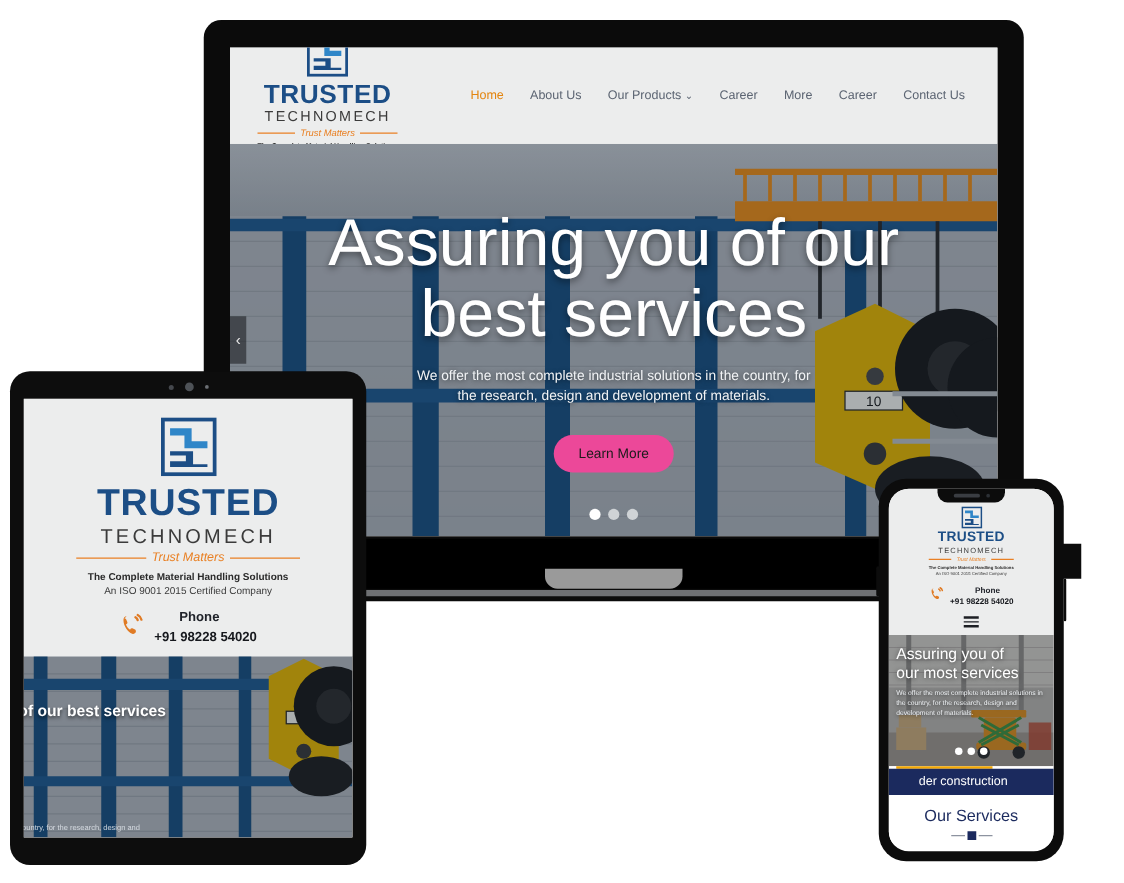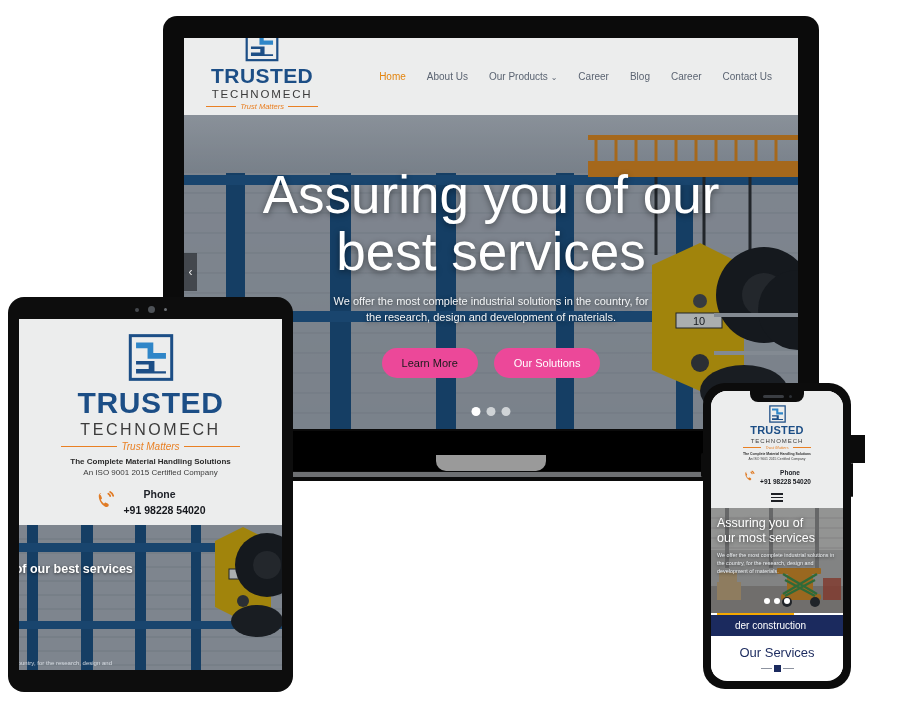--- a/index.html
+++ b/index.html
@@ -177,21 +177,21 @@
           </div>
           <div class="sub-1">The Complete Material Handling Solutions</div>
           <div class="sub-2">An ISO 9001   2015 Certified Company</div>
         </div>
 
         <div class="nav">
           <span class="nav-item active"><span>Home</span></span>
           <span class="nav-item"><span>About Us</span></span>
           <span class="nav-item"><span>Our Products</span> <span class="caret">⌄</span></span>
           <span class="nav-item"><span>Career</span></span>
-          <span class="nav-item"><span>Blog</span></span>
+          <span class="nav-item"><span>More</span></span>
           <span class="nav-item"><span>Career</span></span>
           <span class="nav-item"><span>Contact Us</span></span>
         </div>
       </div>
 
       <div class="hero">
         <div class="hero-bg">
           <svg viewBox="0 0 614 314" preserveAspectRatio="xMidYMid slice" width="100%" height="100%">
             <defs>
               <linearGradient id="wallG" x1="0" y1="0" x2="0" y2="1">
@@ -260,21 +260,20 @@
 
         <div class="hero-inner">
           <div class="hero-title">Assuring you of our</div>
           <div class="hero-title">best services</div>
           <div class="hero-sub">
             <div>We offer the most complete industrial solutions in the country, for</div>
             <div>the research, design and development of materials.</div>
           </div>
           <div class="btn-row">
             <button class="btn btn-dark">Learn More</button>
-            <button class="btn btn-light">Our Solutions</button>
           </div>
         </div>
 
         <div class="dots">
           <span class="dot on"></span>
           <span class="dot"></span>
           <span class="dot"></span>
         </div>
       </div>
     </div>

